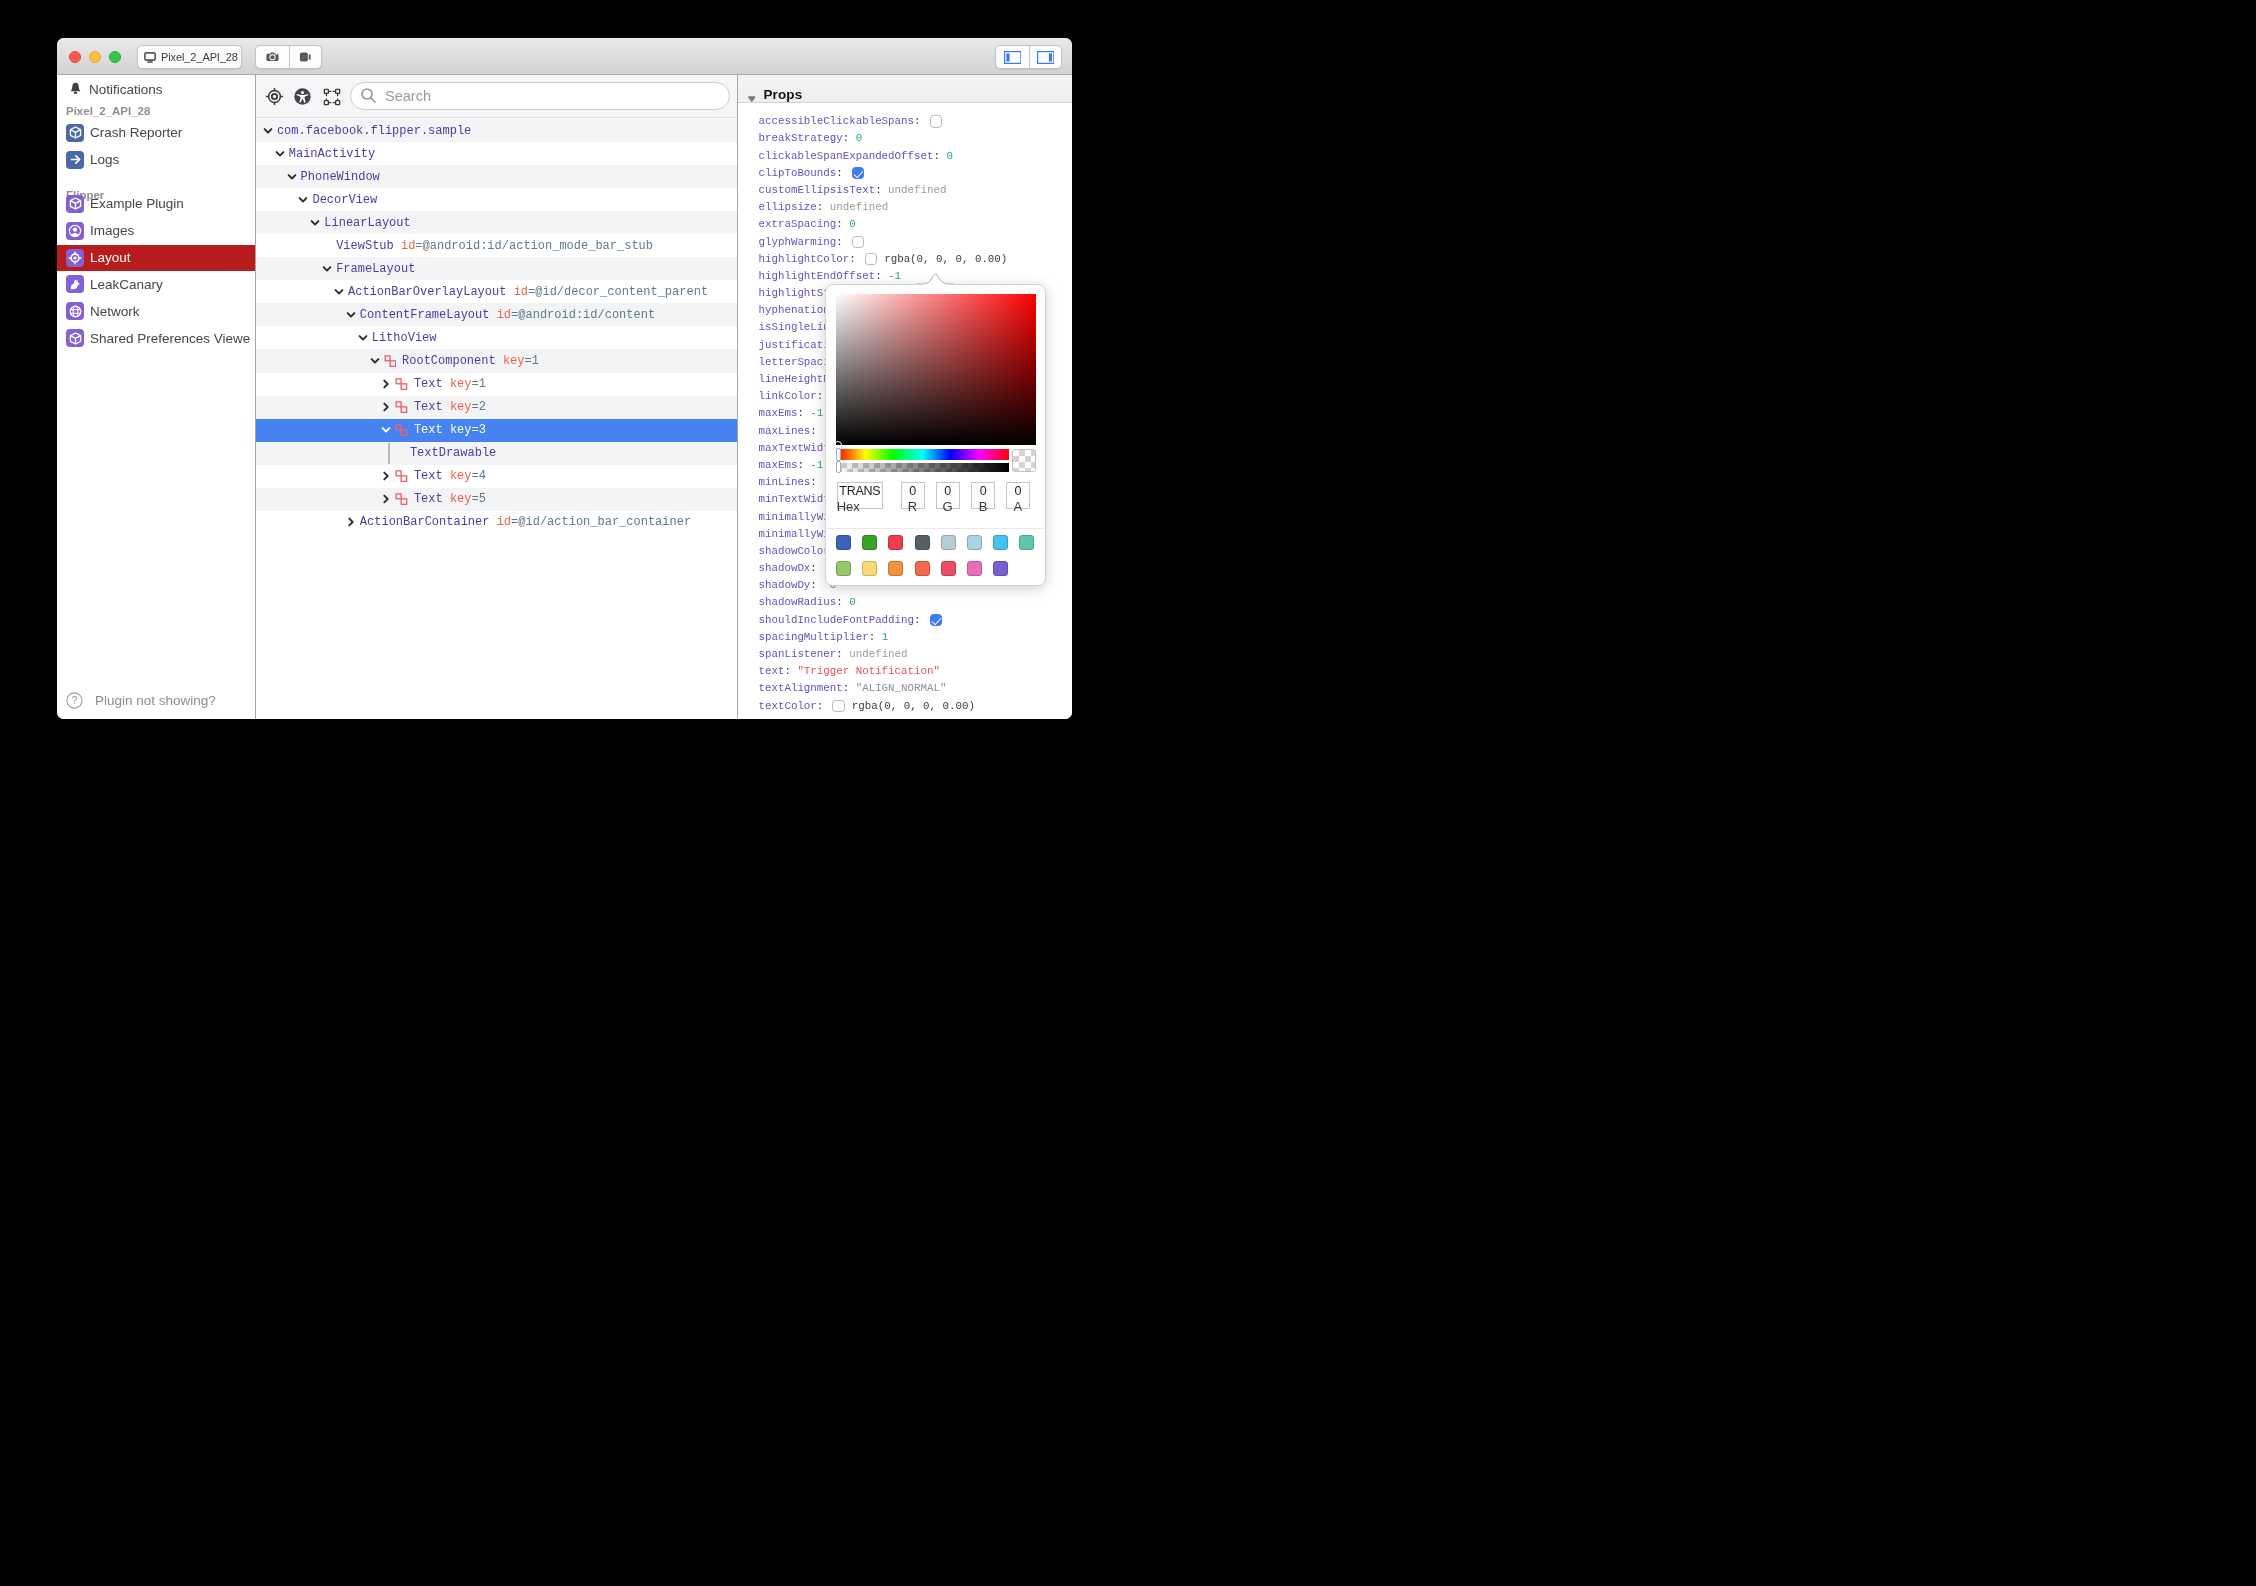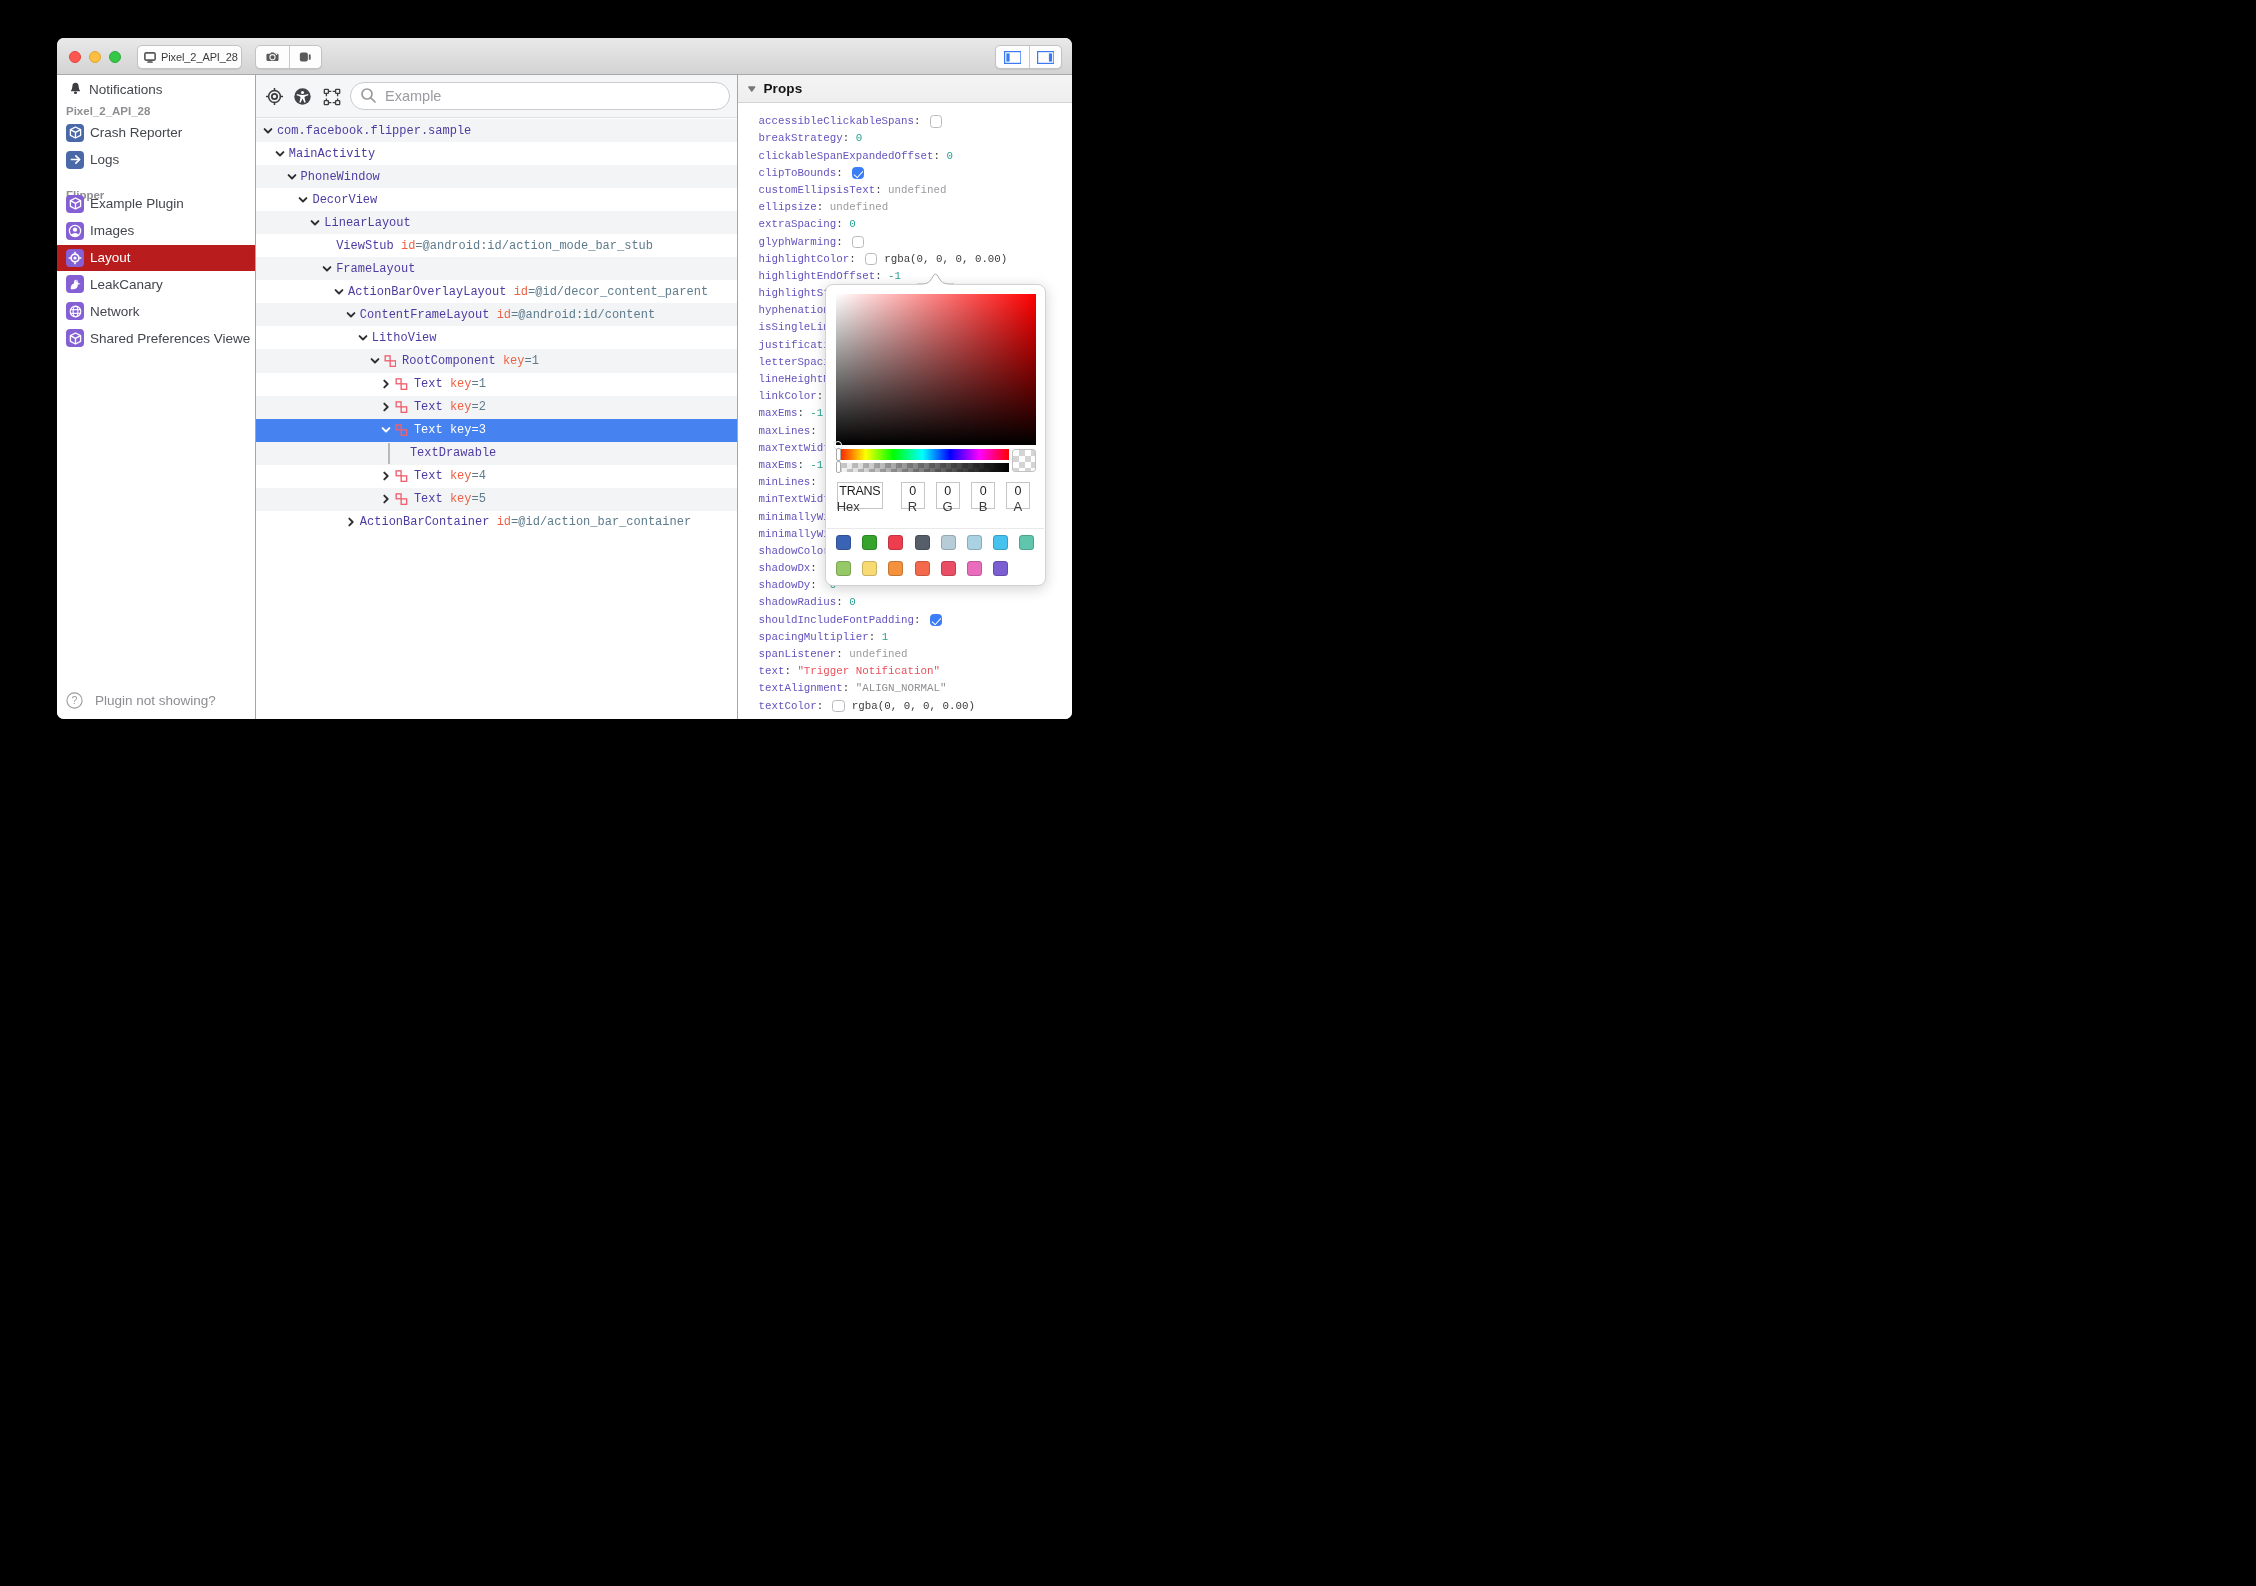--- a/index.html
+++ b/index.html
@@ -41,21 +41,21 @@
 .trow.odd{background:#f3f4f6}
 .trow.sel{background:#4683f0}
 .cv{width:12px;height:12px;flex:none;margin-right:3px}
 .nm{color:#4e3ba2}
 .kw{color:#ec6244}
 .vv{color:#5d7b8c}
 .trow.sel .nm,.trow.sel .kw,.trow.sel .vv{color:#fff}
 .lithoic{flex:none;margin-right:6px}
 .guide{width:2.4px;height:21px;background:#b9b9b9;flex:none}
 
-.phead{position:absolute;left:0;top:0;right:0;height:28px;background:linear-gradient(#f4f4f5,#eeeeef);border-bottom:1px solid #d4d4d4;display:flex;align-items:center}
+.phead{position:absolute;left:0;top:0;right:0;height:28px;background:linear-gradient(#f4f4f5,#eeeeef);border-bottom:1px solid #d4d4d4;display:flex;align-items:flex-end}
 .phead .tri{width:7.5px;height:6px;margin-left:10px}
 .phead .pt{font-size:13.5px;font-weight:bold;color:#141416;margin-left:8px;letter-spacing:0.1px}
 .plist{position:absolute;left:20.5px;top:40.2px;right:0;font-family:"Liberation Mono",monospace;font-size:10.8px}
 .pr{height:17.2px;display:flex;align-items:flex-start;white-space:pre}
 .pk{color:#6552bd}
 .pn{color:#2aa091}
 .pu{color:#9b9b9f}
 .ps{color:#e8505b}
 .pg{color:#8e8e93}
 .pd{color:#3c3c3e}
@@ -250,21 +250,21 @@
               <line x1="14.6" y1="5.6" x2="14.6" y2="8.3"></line>
               <line x1="3.4" y1="12.4" x2="3.4" y2="10.6"></line>
               <line x1="14.6" y1="12.4" x2="14.6" y2="10.6"></line>
             </g>
           </svg>
         <div class="search">
             <svg width="17" height="17" viewBox="0 0 17 17" style="margin-left:9px">
               <circle cx="7" cy="7" r="5" fill="none" stroke="#9a9aa0" stroke-width="1.7"></circle>
               <line x1="10.8" y1="10.8" x2="15" y2="15" stroke="#9a9aa0" stroke-width="1.7" stroke-linecap="round"></line>
             </svg>
-            <span class="ph">Example</span>
+            <span class="ph">Search</span>
           </div>
       </div>
       <div class="tree">
         <div class="trow odd" style="padding-left:5.9px"><svg class="cv" viewBox="0 0 12 12">
               <path d="M2.6 4.1 L6 7.5 L9.4 4.1" fill="none" stroke="#2f2f31" stroke-width="1.9" stroke-linecap="round" stroke-linejoin="round"></path>
             </svg><span class="nm">com.facebook.flipper.sample</span></div>
         <div class="trow" style="padding-left:17.75px"><svg class="cv" viewBox="0 0 12 12">
               <path d="M2.6 4.1 L6 7.5 L9.4 4.1" fill="none" stroke="#2f2f31" stroke-width="1.9" stroke-linecap="round" stroke-linejoin="round"></path>
             </svg><span class="nm">MainActivity</span></div>
         <div class="trow odd" style="padding-left:29.6px"><svg class="cv" viewBox="0 0 12 12">

